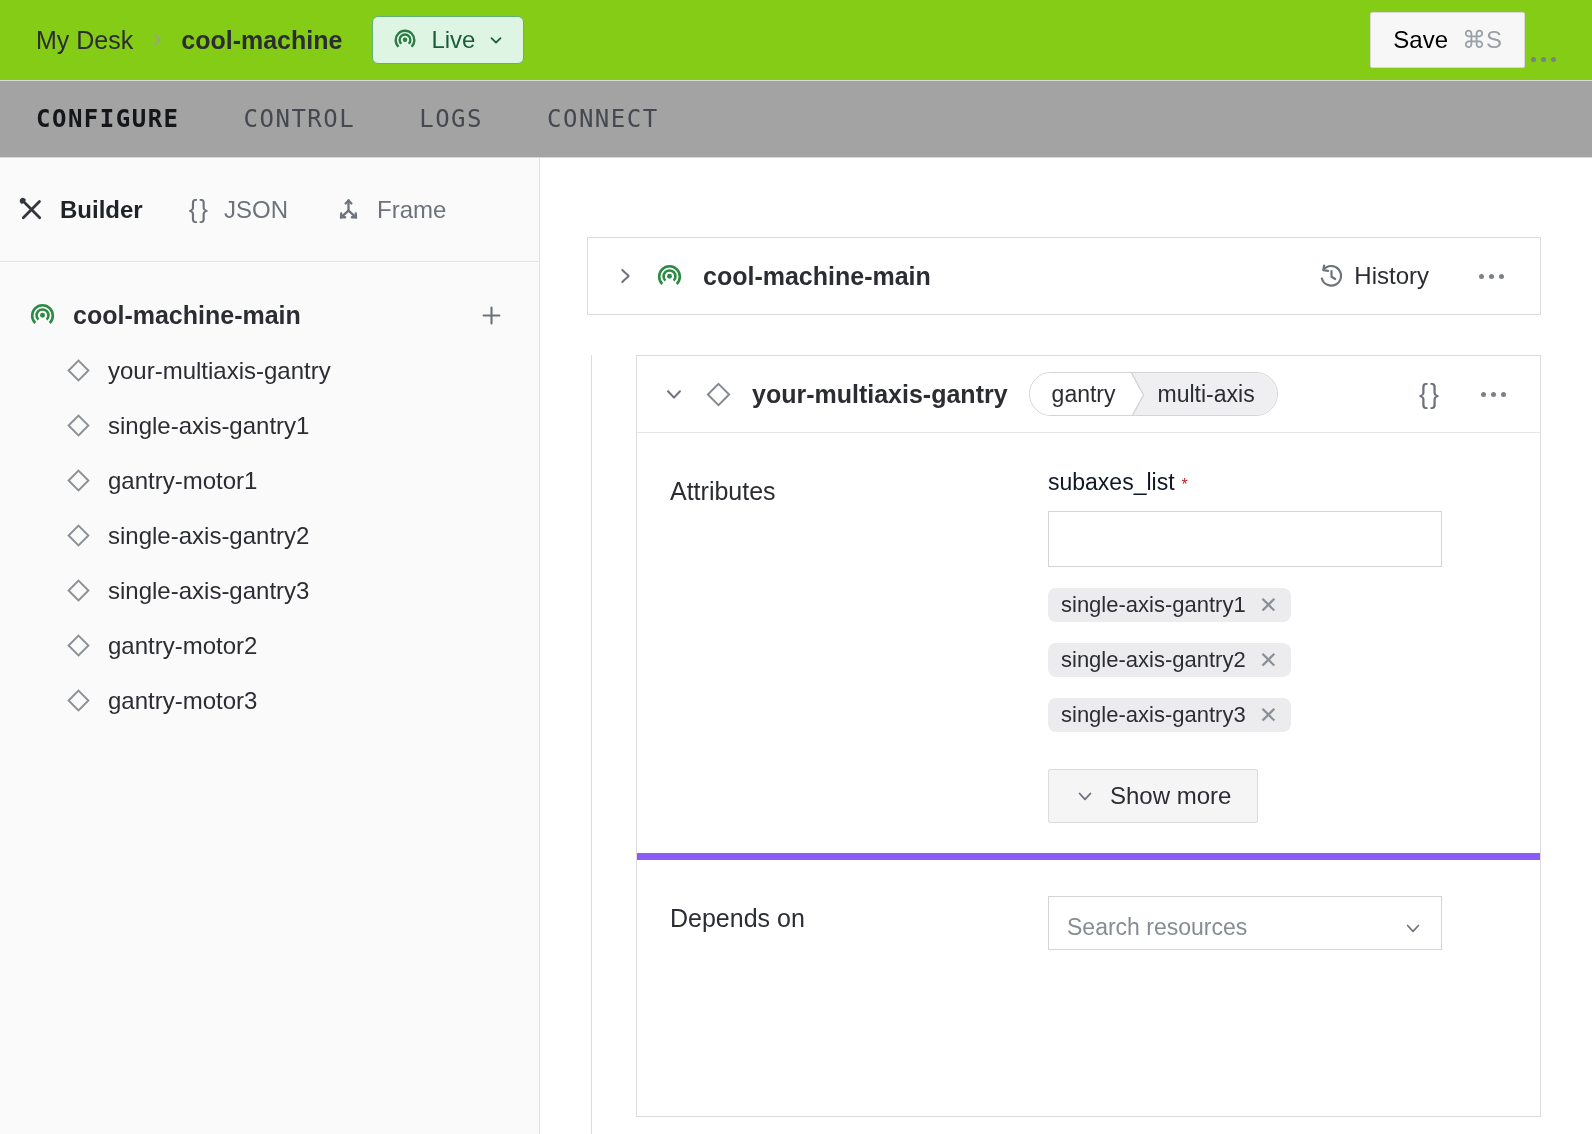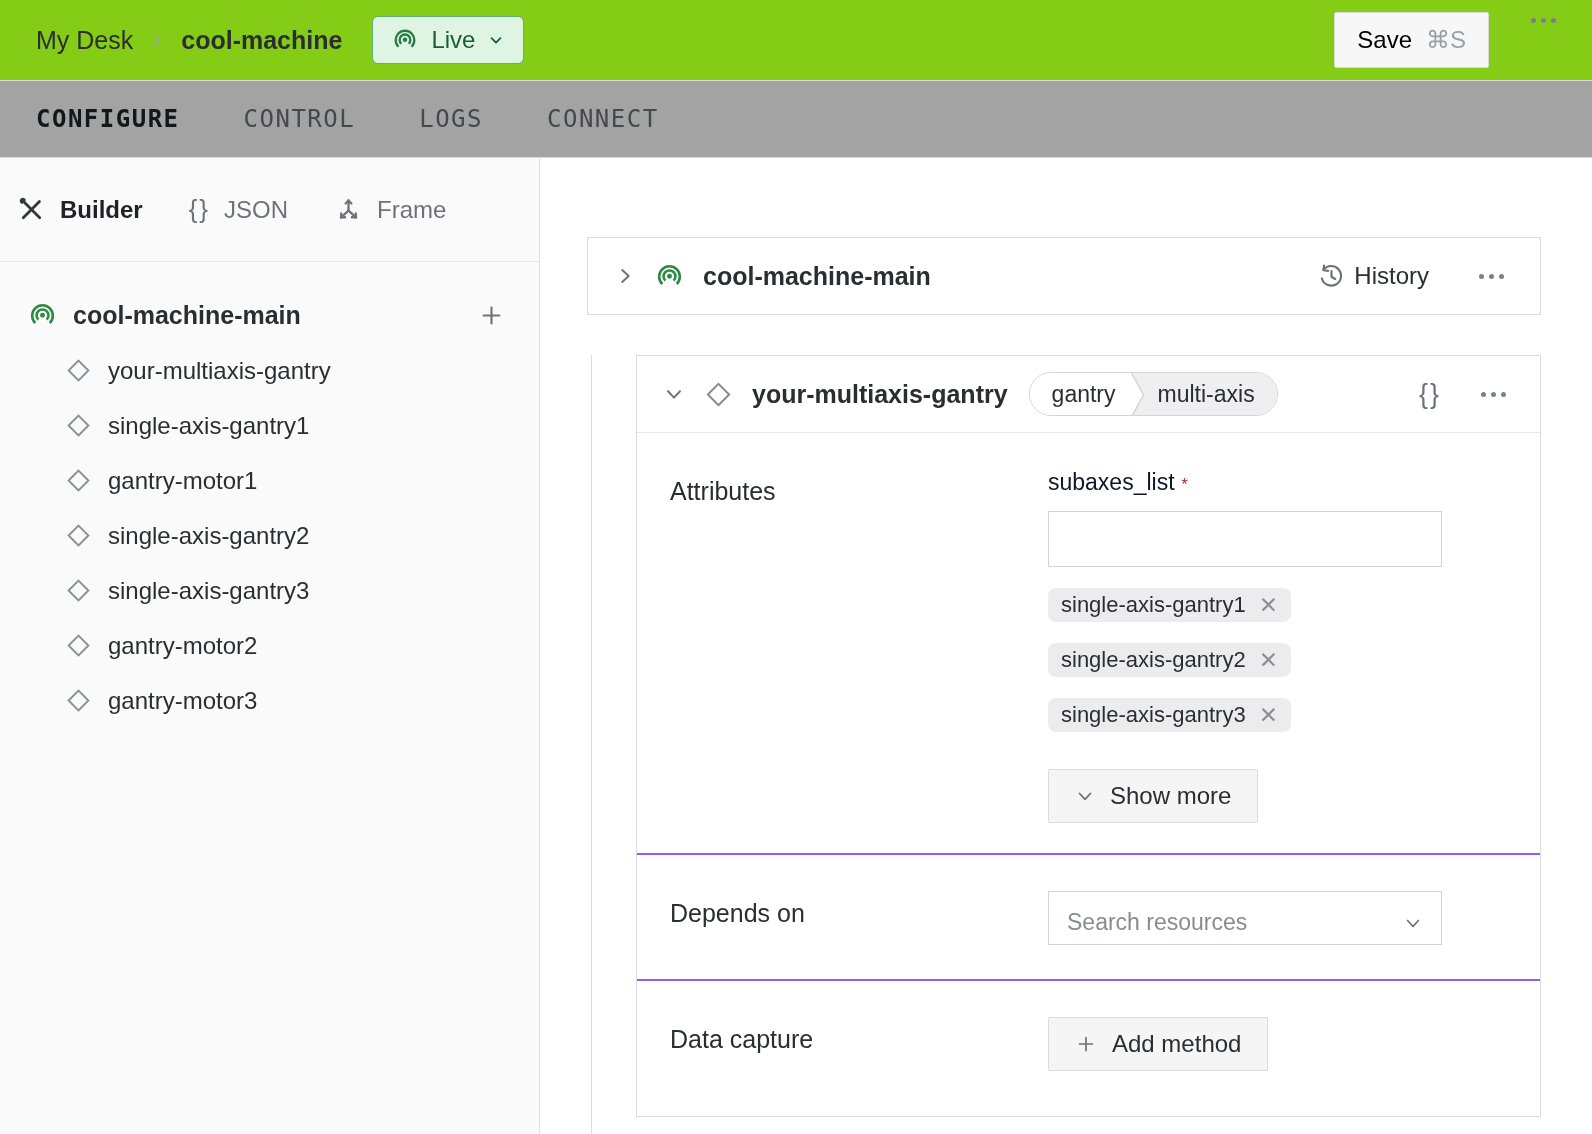--- a/index.html
+++ b/index.html
@@ -8,21 +8,21 @@
     font-family:"Liberation Sans", sans-serif; color:#2b2d32; }
 
   
   .app-header { height:80px; display:flex; align-items:center; padding:0 30px 0 36px; background:#84cc16; }
   .breadcrumb { display:flex; align-items:center; gap:16px; font-size:25px; }
   .crumb-parent { color:#2b2d32; cursor:pointer; }
   .crumb-current { font-weight:700; }
   .live-pill { margin-left:30px; display:inline-flex; align-items:center; gap:12px;
     background:#ddf5e2; border:1px solid #5fb277; border-radius:6px; height:48px; padding:16px 18px;
     color:#1d5c38; font-size:24px; cursor:pointer; }
-  .header-right { margin-left:auto; display:flex; align-items:flex-start; gap:36px; }
+  .header-right { margin-left:auto; display:flex; align-items:flex-end; }
   .save-btn { display:inline-flex; align-items:center; gap:14px; background:#f7f7f8;
     border:1px solid #d9d9db; border-radius:2px; height:56px; padding:0 22px; font-size:24px; cursor:pointer; }
   .save-shortcut { color:#9aa0a8; }
   .dots { display:inline-flex; gap:5px; align-items:center; cursor:pointer; padding:6px; }
   .dots i { width:5px; height:5px; border-radius:50%; background:#7c8087; display:block; }
 
   
   .tabbar { height:78px; background:#a3a3a3; border-top:1px solid #d9d9db; border-bottom:1px solid #d9d9db;
     display:flex; align-items:center; padding:0 36px; gap:64px;
     font-family:"DejaVu Sans Mono","Liberation Mono",monospace; font-size:24px; letter-spacing:1.5px; color:#45494f; }
@@ -63,21 +63,21 @@
   .braces-lg { font-size:27px; color:#6e737b; letter-spacing:2px; cursor:pointer; }
 
   
   .type-badge { display:inline-flex; align-items:stretch; height:44px; border:1px solid #d4d4d6;
     border-radius:999px; overflow:hidden; font-size:23px; margin-left:2px; }
   .tb-seg1 { background:#fff; display:flex; align-items:center; padding:0 14px 0 22px; }
   .tb-seg2 { background:#efeff1; display:flex; align-items:center; padding:0 22px 0 12px; }
 
   
   .card-section { display:grid; grid-template-columns:378px 1fr; padding:36px 28px 30px 33px; }
-  .card-section + .card-section { border-top:2px solid #8b5cf6; }
+  .card-section + .card-section { border-top:7px solid #8b5cf6; }
   .section-heading { font-size:25px; font-weight:400; padding-top:8px; }
   .field-label { font-size:23px; color:#0f172a; }
   .req { color:#ba2227; margin-left:7px; }
   .attr-input { margin-top:15px; width:394px; height:56px; border:1px solid #d4d4d6; background:#fff;
     font-size:23px; padding:0 14px; outline:none; display:block; font-family:inherit; }
   .chips { margin-top:21px; display:flex; flex-direction:column; gap:21px; align-items:flex-start; }
   .chip { display:inline-flex; align-items:center; gap:13px; background:#ececee; border-radius:8px;
     height:34px; padding:0 13px; font-size:22px; }
   .chip-x { color:#8b9097; font-size:23px; line-height:1; cursor:pointer; }
   .ghost-btn { display:inline-flex; align-items:center; gap:15px; background:#f5f5f6; border:1px solid #dcdcde;
@@ -360,28 +360,15 @@
             <span class="dropdown-placeholder">Search resources</span>
             <span class="icon">
               <svg width="20" height="20" viewBox="0 0 24 24" fill="none" stroke="#6e737b" stroke-width="2" stroke-linecap="round" stroke-linejoin="round">
                   <polyline points="5.5 9 12 16 18.5 9"></polyline>
                 </svg>
             </span>
           </div>
         </div>
       </div>
 
-      <div class="card-section cap-section">
-        <div class="section-heading">Data capture</div>
-        <div>
-          <button class="ghost-btn">
-            <span class="icon">
-              <svg width="22" height="22" viewBox="0 0 24 24" fill="none" stroke="#6e737b" stroke-width="1.9" stroke-linecap="round">
-                  <path d="M12 5v14M5 12h14"></path>
-                </svg>
-            </span>
-            <span>Add method</span>
-          </button>
-        </div>
-      </div>
     </div>
   </section>
 </div>
 
 </body></html>

